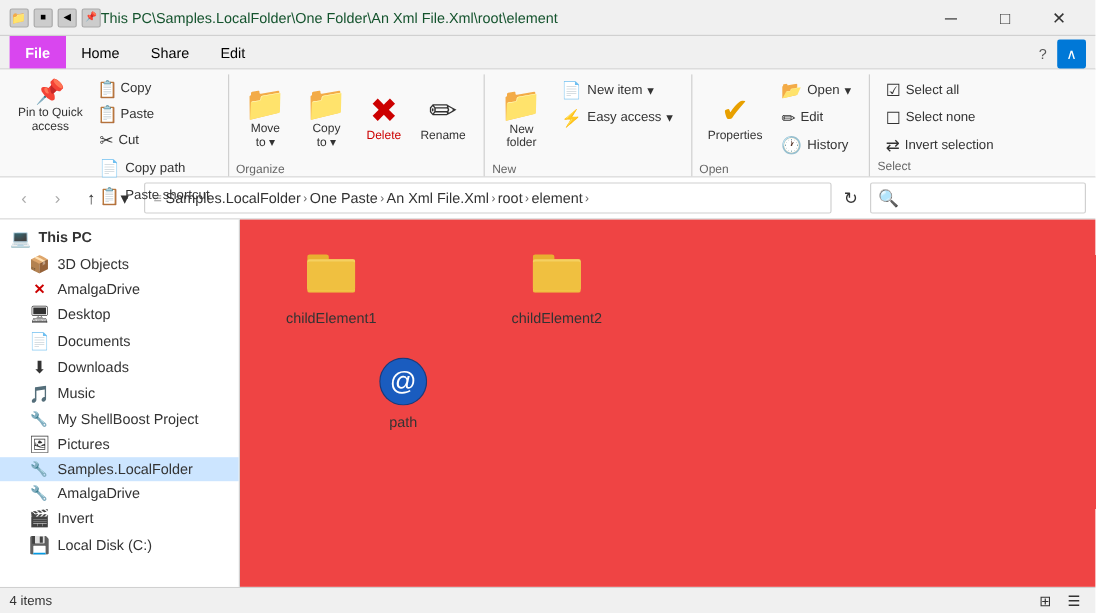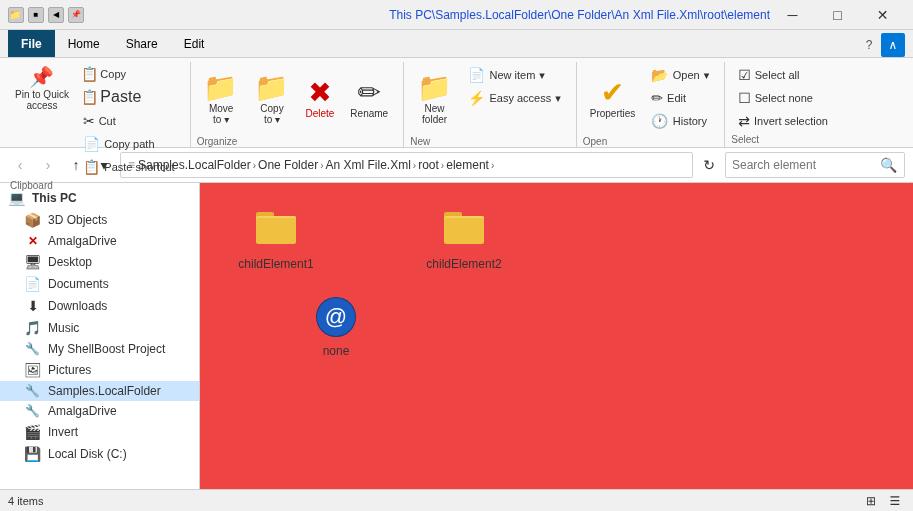--- a/index.html
+++ b/index.html
@@ -9,21 +9,21 @@
     .title-bar {
       background: #f0f0f0;
       height: 30px;
       display: flex;
       align-items: center;
       padding: 0 8px;
       border-bottom: 1px solid #d0d0d0;
     }
     .title-bar-icons { display: flex; gap: 4px; align-items: center; }
     .title-icon { width: 16px; height: 16px; background: #ccc; border: 1px solid #aaa; border-radius: 2px; display: flex; align-items: center; justify-content: center; font-size: 10px; }
-    .title-text { flex: 1; text-align: right; font-size: 12px; color: #1d4ed8; }
+    .title-text { flex: 1; text-align: left; font-size: 12px; color: #14532d; }
     .title-controls { display: flex; gap: 0; }
     .title-btn { width: 45px; height: 30px; display: flex; align-items: center; justify-content: center; cursor: pointer; font-size: 14px; color: #333; }
 
     
     .ribbon-tabs {
       display: flex;
       align-items: flex-end;
       background: #f0f0f0;
       padding: 0 8px;
       border-bottom: 1px solid #d0d0d0;
@@ -260,21 +260,21 @@
   </div>
   <div class="title-text">This PC\Samples.LocalFolder\One Folder\An Xml File.Xml\root\element</div>
   <div class="title-controls">
     <div class="title-btn">─</div>
     <div class="title-btn">□</div>
     <div class="title-btn close">✕</div>
   </div>
 </div>
 
 <div class="ribbon-tabs">
-  <div class="ribbon-tab active" style="background:#0c4a6e;color:white;">File</div>
+  <div class="ribbon-tab active" style="background:#d946ef;color:white;">File</div>
   <div class="ribbon-tab">Home</div>
   <div class="ribbon-tab">Share</div>
   <div class="ribbon-tab">Edit</div>
   <div class="ribbon-expand">
     <div class="ribbon-expand-btn">?</div>
     <div class="ribbon-expand-btn" style="background:#0078d7;color:white;border-radius:2px;">∧</div>
   </div>
 </div>
 
 <div class="ribbon">
@@ -286,37 +286,36 @@
         <span style="white-space:pre-line;font-size:10px;">Pin to Quick
 access</span>
       </div>
       <div class="ribbon-col">
         <div class="ribbon-btn" style="flex-direction:row;min-width:unset;">
           <span class="icon" style="font-size:14px;">📋</span>
           <span style="font-size:11px;">Copy</span>
         </div>
         <div class="ribbon-btn" style="flex-direction:row;min-width:unset;">
           <span class="icon" style="font-size:14px;">📋</span>
-          <span style="font-size:16px;">Paste</span>
+          <span style="font-size:11px;">Paste</span>
         </div>
         <div class="ribbon-btn-sm">
           <span class="icon-sm">✂</span>
           <span>Cut</span>
         </div>
         <div class="ribbon-btn-sm">
           <span class="icon-sm">📄</span>
           <span>Copy path</span>
         </div>
         <div class="ribbon-btn-sm">
           <span class="icon-sm">📋</span>
           <span>Paste shortcut</span>
         </div>
       </div>
     </div>
-    <div class="ribbon-group-label">Clipboard</div>
   </div>
 
   <div class="ribbon-group">
     <div class="ribbon-group-content">
       <div class="ribbon-btn-large">
         <span class="icon-lg">📁</span>
         <span style="font-size:10px;">Move<br>to ▾</span>
       </div>
       <div class="ribbon-btn-large">
         <span class="icon-lg">📁</span>
@@ -404,32 +403,31 @@
 
 <div class="address-bar">
   <div class="nav-btn disabled">‹</div>
   <div class="nav-btn disabled" style="color:#aaa;">›</div>
   <div class="nav-btn">↑</div>
   <div class="nav-btn">▾</div>
   <div class="breadcrumb">
     <span class="breadcrumb-sep">≡</span>
     <span class="breadcrumb-part">Samples.LocalFolder</span>
     <span class="breadcrumb-chevron">›</span>
-    <span class="breadcrumb-part">One Folder</span>
+    <span class="breadcrumb-part">One Paste</span>
     <span class="breadcrumb-chevron">›</span>
     <span class="breadcrumb-part">An Xml File.Xml</span>
     <span class="breadcrumb-chevron">›</span>
     <span class="breadcrumb-part">root</span>
     <span class="breadcrumb-chevron">›</span>
     <span class="breadcrumb-part">element</span>
     <span class="breadcrumb-chevron">›</span>
   </div>
   <div class="nav-btn">↻</div>
   <div class="search-box">
-    <input type="text" placeholder="Search element" style="">
     <span class="search-icon">🔍</span>
   </div>
 </div>
 
 <div class="main-layout">
 
   <div class="sidebar">
     <div class="sidebar-item root">
       <span class="si-icon">💻</span>
       <span>This PC</span>
@@ -509,21 +507,21 @@
     </div>
     <div style="width:100%;display:flex;flex-wrap:wrap;gap:8px;">
       <div class="file-item" style="margin-left:60px;">
         <span>
           <svg width="40" height="40" viewBox="0 0 40 40">
             <circle cx="20" cy="20" r="20" fill="#1a3a7a"></circle>
             <circle cx="20" cy="20" r="19" fill="#1a5cbf"></circle>
             <text x="20" y="27" text-anchor="middle" font-size="22" fill="white" font-family="Arial">@</text>
           </svg>
         </span>
-        <span class="file-name">none</span>
+        <span class="file-name">path</span>
       </div>
     </div>
   </div>
 </div>
 
 <div class="status-bar">
   <span>4 items</span>
   <div class="status-bar-right">
     <div class="view-btn">⊞</div>
     <div class="view-btn">☰</div>

